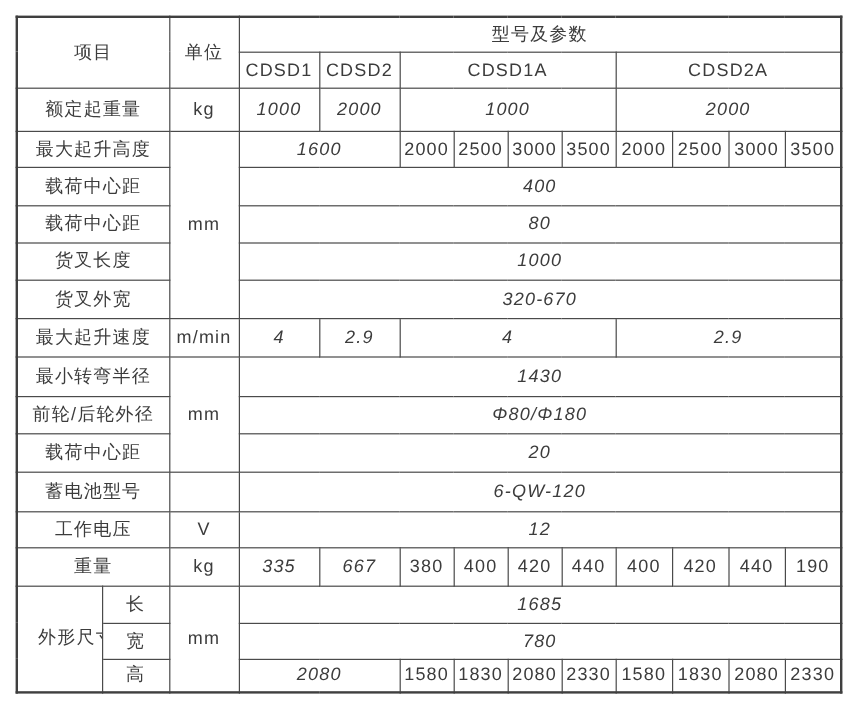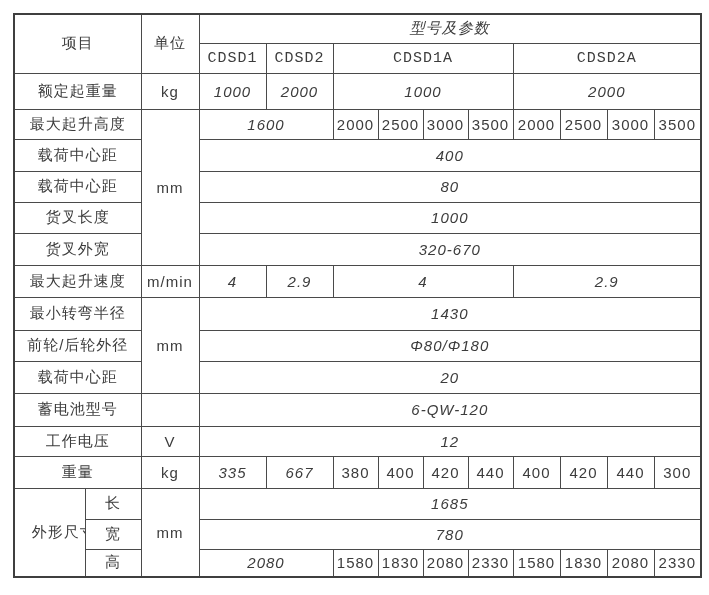--- a/index.html
+++ b/index.html
@@ -32,22 +32,22 @@
     white-space: nowrap;
     padding: 0;
   }
   td.lbl {
     text-align: left;
     padding-left: 7px;
     font-size: 16px;
     letter-spacing: 1.5px;
   }
   td.unit { font-size: 15px; letter-spacing: 1px; margin-top: 29px; }
-  th.title { font-size: 17px; letter-spacing: 2px; font-style: italic; }
-  th.model { font-size: 15px; letter-spacing: 1px; font-family: Liberation Mono, monospace; }
+  th.title { font-size: 17px; letter-spacing: 2px; }
+  th.model { font-size: 15px; letter-spacing: 1px; }
   td.num { font-size: 15px; font-style: italic; }
   td.numsm { font-size: 14px; letter-spacing: 0.5px; }
   td.dimlbl {
     text-align: center;
     font-size: 16px;
     letter-spacing: 1.5px;
     white-space: normal;
   }
   td.dimlbl .wrap2 {
     display: inline-block;
@@ -177,21 +177,21 @@
       <td class="unit">kg</td>
       <td class="num">335</td>
       <td class="num">667</td>
       <td class="numsm">380</td>
       <td class="numsm">400</td>
       <td class="numsm">420</td>
       <td class="numsm">440</td>
       <td class="numsm">400</td>
       <td class="numsm">420</td>
       <td class="numsm">440</td>
-      <td class="numsm">300</td>
+      <td class="numsm">190</td>
     </tr>
 
     <tr style="height:31px">
       <td class="dimlbl" rowspan="3"><span class="wrap2">外形尺寸</span></td>
       <td class="sublbl">长</td>
       <td class="unit" rowspan="3">mm</td>
       <td class="num" colspan="10">1685</td>
     </tr>
 
     <tr style="height:30px">

